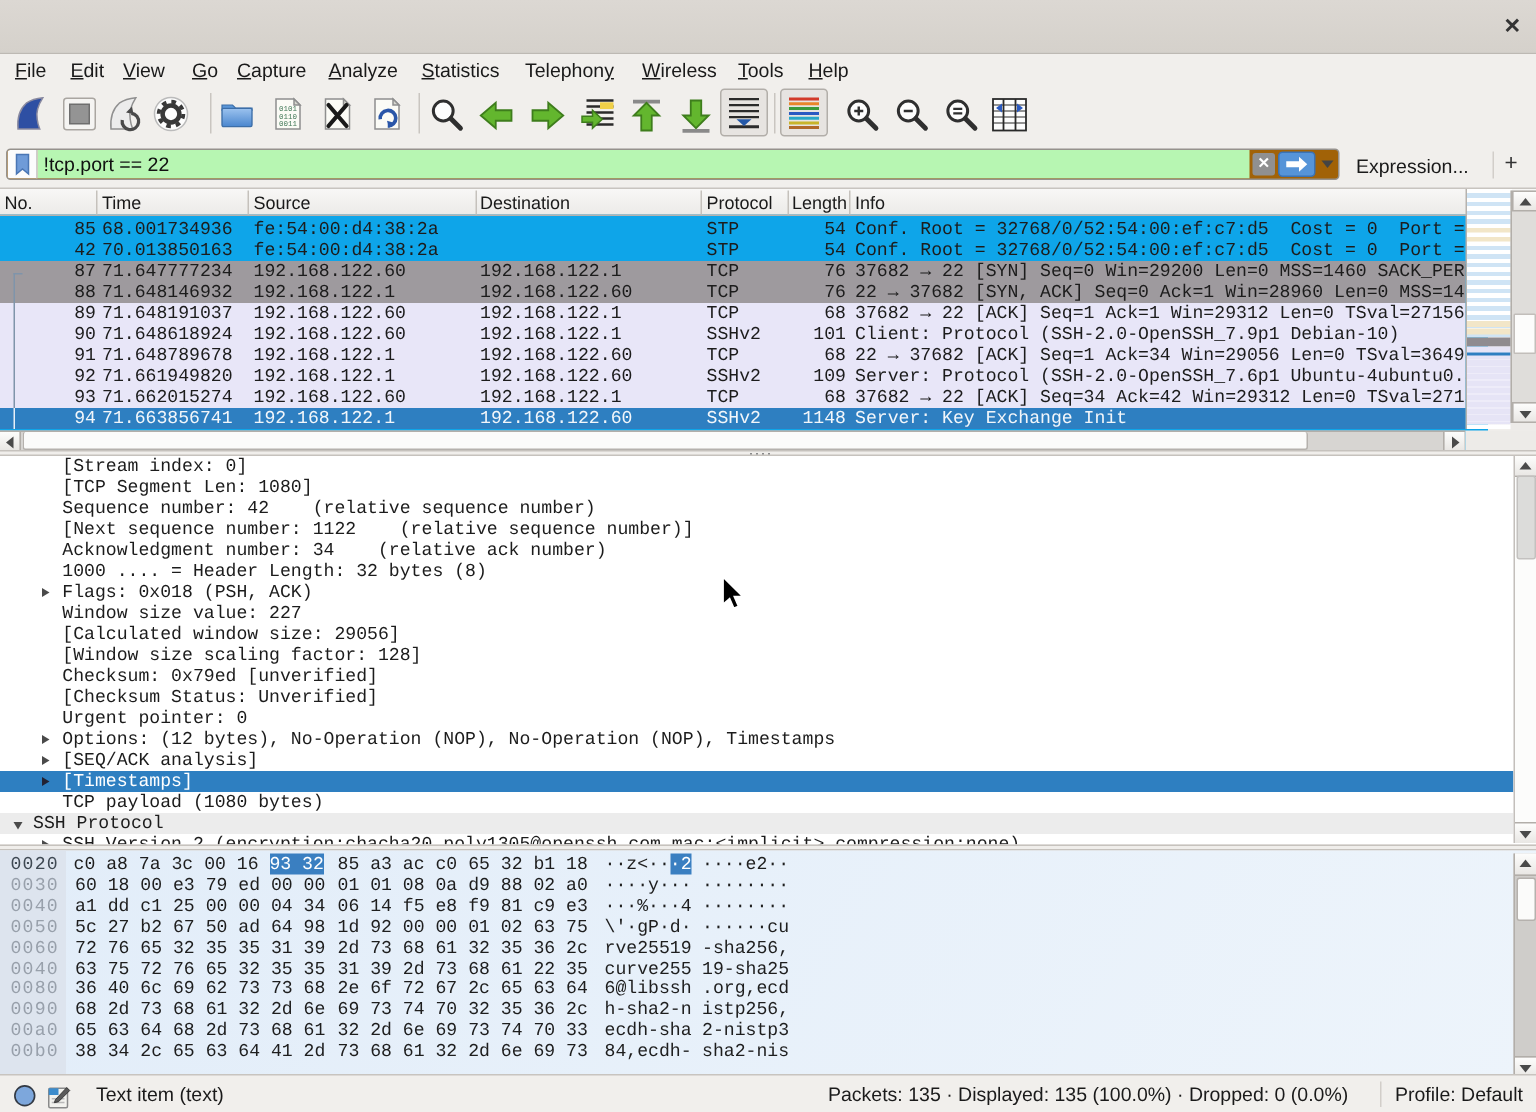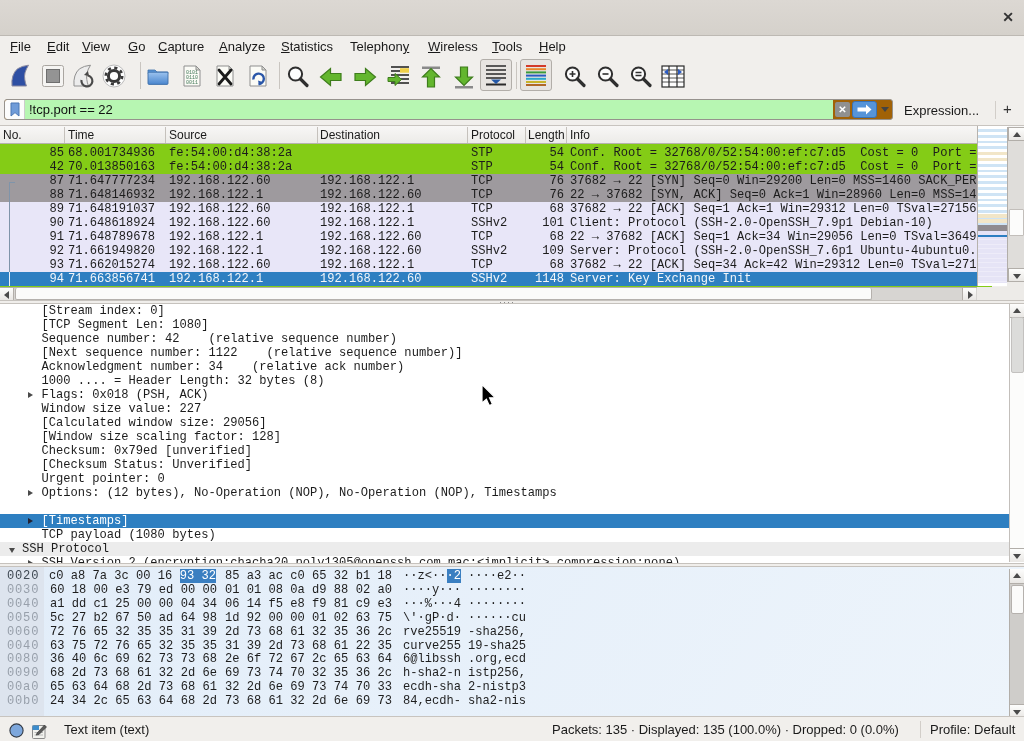--- a/index.html
+++ b/index.html
@@ -29,21 +29,21 @@
 #ftext { left:24px; top:2px; font-size:13px; color:#111; }
 #fclear { left:835px; top:7px; width:15px; height:15px; background:#909090; border-radius:2px;
   color:#fff; font-size:10px; text-align:center; line-height:15px; font-weight:bold;}
 #fapply { left:852px; top:6px; width:25px; height:17px; background:#5694d8; border:1px solid #3a72b4; border-radius:3px; }
 #fdrop { left:881px; top:12px; width:0; height:0; border-left:4px solid transparent;
   border-right:4px solid transparent; border-top:5px solid #444; }
 #fexpr { left:904px; top:8px; font-size:13px; color:#1a1a1a; }
 #fsep { left:995px; top:6px; width:1px; height:18px; background:#d2cec9; }
 #fplus { left:1003px; top:5px; font-size:15px; color:#333; }
 
-#plist { left:0; top:126px; width:992px; height:174px; background:#84cc16; }
+#plist { left:0; top:126px; width:992px; height:174px; background:#0ea5e9; }
 #phead { left:0; top:0; width:1024px; height:18px;
   background:linear-gradient(#f8f7f6,#ecebe8); border-bottom:1px solid #b6b2ad; }
 #phead span { position:absolute; top:2px; font-size:12px; color:#1a1a1a; white-space:nowrap; }
 .hsep { position:absolute; top:1px; width:1px; height:16px; background:#c5c1bc; }
 .prow { position:absolute; left:0; width:977px; height:14px; font-size:12.1px; line-height:14px;
   color:#1c1c1c; white-space:nowrap; overflow:hidden; }
 .prow i { font-style:normal; position:absolute; top:0; }
 .cno { left:0; width:64px; text-align:right; }
 .ctime { left:68px; } .csrc { left:169px; } .cdst { left:320px; } .cpro { left:471px; }
 .clen { left:500px; width:64px; text-align:right; }
@@ -429,20 +429,24 @@
   <div class="dline" style="top:154px">
       <span style="left:41.5px">[Checksum Status: Unverified]</span>
     </div>
   <div class="dline" style="top:168px">
       <span style="left:41.5px">Urgent pointer: 0</span>
     </div>
   <div class="dline" style="top:182px">
       <div class="dtri" style="left:28px"></div>
       <span style="left:41.5px">Options: (12 bytes), No-Operation (NOP), No-Operation (NOP), Timestamps</span>
     </div>
+  <div class="dline" style="top:196px">
+      <div class="dtri" style="left:28px"></div>
+      <span style="left:41.5px">[SEQ/ACK analysis]</span>
+    </div>
   <div class="dline" style="top:210px;background:#2e7fc1;color:#fff">
       <div class="dtri" style="left:28px;border-left-color:#223"></div>
       <span style="left:41.5px">[Timestamps]</span>
     </div>
   <div class="dline" style="top:224px">
       <span style="left:41.5px">TCP payload (1080 bytes)</span>
     </div>
   <div class="dline" style="top:238px;background:#ececec">
       <div class="dtrid" style="left:9px"></div>
       <span style="left:22px">SSH Protocol</span>
@@ -469,21 +473,21 @@
   <div class="abs" id="boffcol"></div>
   <div class="brow" style="top:2px"><span class="abs boff" style="left:7px;color:#3f4953">0020</span><span class="abs" style="left:49px">c0 a8 7a 3c 00 16 <i class="bhl" style="font-style:normal">93 32</i></span><span class="abs" style="left:225px">85 a3 ac c0 65 32 b1 18</span><span class="abs" style="left:403px">··z&lt;··<i class="bhl" style="font-style:normal">·2</i></span><span class="abs" style="left:468px">····e2··</span></div>
   <div class="brow" style="top:15.9px"><span class="abs boff" style="left:7px">0030</span><span class="abs" style="left:50px">60 18 00 e3 79 ed 00 00</span><span class="abs" style="left:225px">01 01 08 0a d9 88 02 a0</span><span class="abs" style="left:403px">····y···</span><span class="abs" style="left:468px">········</span></div>
   <div class="brow" style="top:29.8px"><span class="abs boff" style="left:7px">0040</span><span class="abs" style="left:50px">a1 dd c1 25 00 00 04 34</span><span class="abs" style="left:225px">06 14 f5 e8 f9 81 c9 e3</span><span class="abs" style="left:403px">···%···4</span><span class="abs" style="left:468px">········</span></div>
   <div class="brow" style="top:43.7px"><span class="abs boff" style="left:7px">0050</span><span class="abs" style="left:50px">5c 27 b2 67 50 ad 64 98</span><span class="abs" style="left:225px">1d 92 00 00 01 02 63 75</span><span class="abs" style="left:403px">\'·gP·d·</span><span class="abs" style="left:468px">······cu</span></div>
   <div class="brow" style="top:57.6px"><span class="abs boff" style="left:7px">0060</span><span class="abs" style="left:50px">72 76 65 32 35 35 31 39</span><span class="abs" style="left:225px">2d 73 68 61 32 35 36 2c</span><span class="abs" style="left:403px">rve25519</span><span class="abs" style="left:468px">-sha256,</span></div>
   <div class="brow" style="top:71.5px"><span class="abs boff" style="left:7px">0040</span><span class="abs" style="left:50px">63 75 72 76 65 32 35 35</span><span class="abs" style="left:225px">31 39 2d 73 68 61 22 35</span><span class="abs" style="left:403px">curve255</span><span class="abs" style="left:468px">19-sha25</span></div>
   <div class="brow" style="top:85.4px"><span class="abs boff" style="left:7px">0080</span><span class="abs" style="left:50px">36 40 6c 69 62 73 73 68</span><span class="abs" style="left:225px">2e 6f 72 67 2c 65 63 64</span><span class="abs" style="left:403px">6@libssh</span><span class="abs" style="left:468px">.org,ecd</span></div>
   <div class="brow" style="top:99.3px"><span class="abs boff" style="left:7px">0090</span><span class="abs" style="left:50px">68 2d 73 68 61 32 2d 6e</span><span class="abs" style="left:225px">69 73 74 70 32 35 36 2c</span><span class="abs" style="left:403px">h-sha2-n</span><span class="abs" style="left:468px">istp256,</span></div>
   <div class="brow" style="top:113.2px"><span class="abs boff" style="left:7px">00a0</span><span class="abs" style="left:50px">65 63 64 68 2d 73 68 61</span><span class="abs" style="left:225px">32 2d 6e 69 73 74 70 33</span><span class="abs" style="left:403px">ecdh-sha</span><span class="abs" style="left:468px">2-nistp3</span></div>
-  <div class="brow" style="top:127.1px"><span class="abs boff" style="left:7px">00b0</span><span class="abs" style="left:50px">24 34 2c 65 63 64 68 2d</span><span class="abs" style="left:225px">73 68 61 32 2d 6e 69 73</span><span class="abs" style="left:403px">84,ecdh-</span><span class="abs" style="left:468px">sha2-nis</span></div>
+  <div class="brow" style="top:127.1px"><span class="abs boff" style="left:7px">00b0</span><span class="abs" style="left:50px">38 34 2c 65 63 64 41 2d</span><span class="abs" style="left:225px">73 68 61 32 2d 6e 69 73</span><span class="abs" style="left:403px">84,ecdh-</span><span class="abs" style="left:468px">sha2-nis</span></div>
   <div class="sbv" style="left:1009px;top:2px;height:147px;background:#cfcdca;border-left:1px solid #b2aea9;width:15px">
     <div class="abs" style="left:0;top:0;width:15px;height:15px;background:linear-gradient(#fdfdfc,#e9e7e4);border-bottom:1px solid #b2aea9">
         <div class="tri tup" style="left:3px"></div>
       </div>
     <div class="abs" style="left:1px;top:16px;width:13px;height:29px;background:#fbfbfa;border:1px solid #b5b1ad;border-radius:2px"></div>
     <div class="abs" style="left:0;top:135px;width:15px;height:14px;background:linear-gradient(#fdfdfc,#e9e7e4);border-top:1px solid #b2aea9">
         <div class="tri tdn" style="left:3px"></div>
       </div>
   </div>
 </div>

